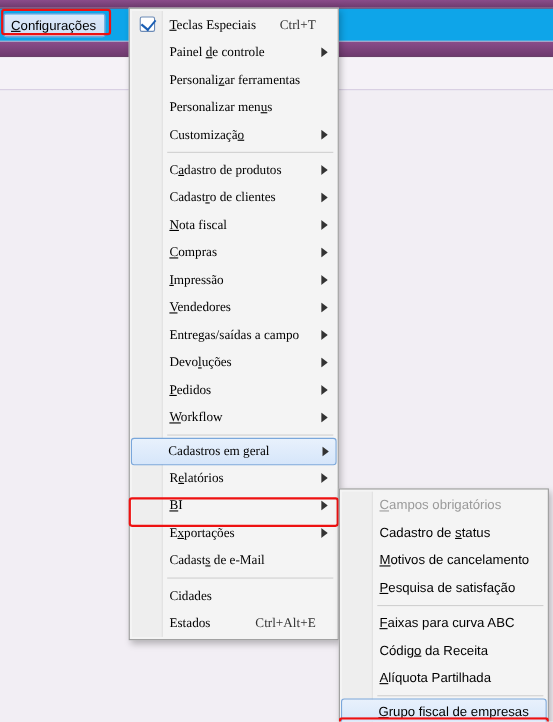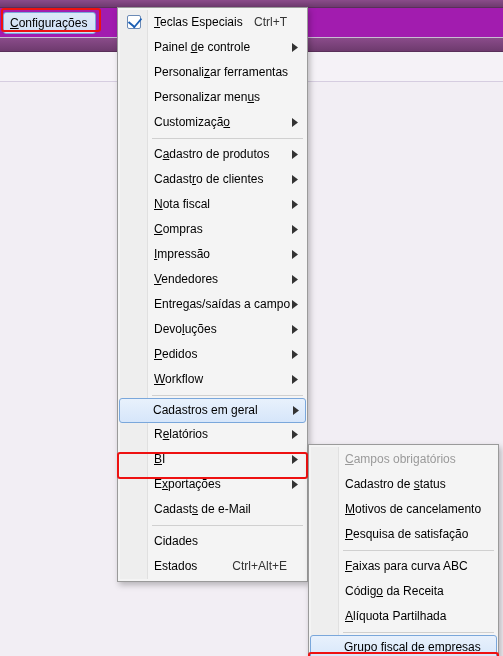--- a/index.html
+++ b/index.html
@@ -18,21 +18,21 @@
   
   .bar-top {
     position: absolute; left: 0; right: 0; height: 8px;
     background: linear-gradient(#8a4c8a, #6e3a6e);
     border-bottom: 1px solid #5a2f5a;
   }
   .bar-top.t1 { top: 0; }
   .bar-top.t2 { top: 38px; height: 14px; background: linear-gradient(#8a4c8a, #6e3a6e); }
   .menubar {
     position: absolute; left: 0; right: 0; top: 8px; height: 30px;
-    background: #a21caf;
+    background: #0ea5e9;
     border-bottom: 1px solid #c8bcd2;
   }
   .menubtn {
     position: absolute; left: 3px; top: 4px;
     padding: 3px 8px 3px 6px;
     background: linear-gradient(#dce8f8, #cfe0f5);
     border: 1px solid #7aa7db;
     border-radius: 3px;
     color: #000;
     cursor: default;
@@ -48,20 +48,21 @@
   .menu {
     position: absolute;
     background: #f4f4f4;
     border: 1px solid #9a9a9a;
     box-shadow: 2px 3px 6px rgba(0,0,0,0.25);
     padding: 2px;
   }
   .menu.main {
     left: 117px; top: 7px;
     width: 191px;
+    font-family: Liberation Serif, serif;
   }
   .menu.sub {
     left: 308px; top: 444px;
     width: 191px;
   }
   .gutter {
     position: absolute; left: 2px; top: 2px; bottom: 2px; width: 28px;
     background: #eeeeee;
     border-right: 1px solid #e0e0e0;
   }

